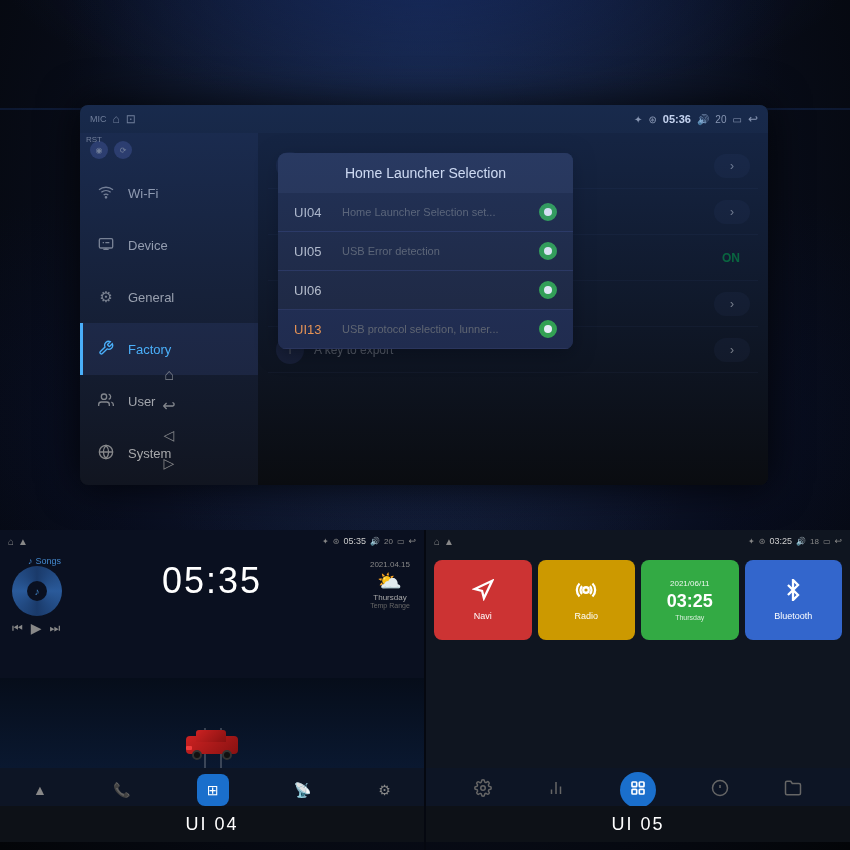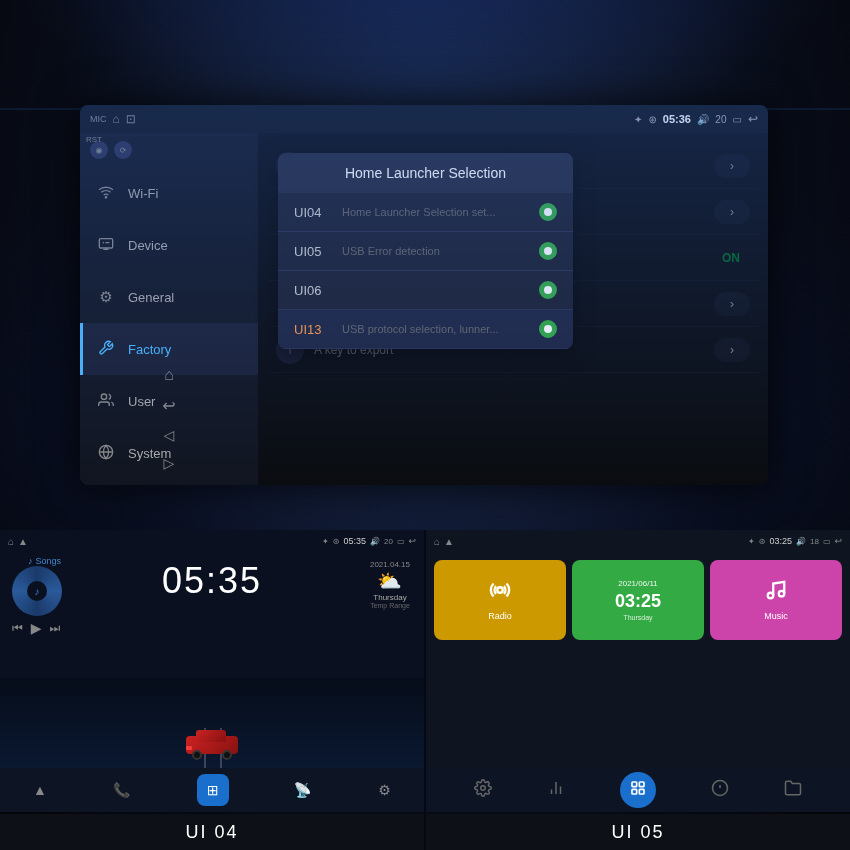--- a/index.html
+++ b/index.html
@@ -262,21 +262,21 @@
     }
 
     .bottom-screen-container {
       flex: 1;
       position: relative;
       overflow: hidden;
     }
 
     .bottom-label {
       position: absolute;
-      bottom: 0;
+      bottom: 8px;
       left: 0; right: 0;
       height: 36px;
       background: #0d1117;
       display: flex;
       align-items: center;
       justify-content: center;
       font-size: 18px;
       color: #fff;
       font-weight: 300;
       letter-spacing: 2px;
@@ -772,48 +772,54 @@
           <span style="font-size:9px;color:#ccc;">03:25</span>
           <span style="font-size:8px;color:#888;">🔊</span>
           <span style="font-size:8px;color:#888;">18</span>
           <span style="font-size:8px;color:#888;">▭</span>
           <span style="font-size:9px;color:#888;cursor:pointer;">↩</span>
         </div>
       </div>
 
       <div class="ui05-apps-grid">
 
+        <div class="app-tile navi" style="cursor:pointer;">
+          <span class="app-tile-icon">
+            <svg width="22" height="22" viewBox="0 0 24 24" fill="none" stroke="#fff" stroke-width="2.5">
+              <polygon points="3,11 22,2 13,21 11,13"></polygon>
+            </svg>
+          </span>
+          <span style="font-size:9px;color:#fff;">Navi</span>
+        </div>
 
         <div class="app-tile radio" style="cursor:pointer;">
           <span class="app-tile-icon">
             <svg width="22" height="22" viewBox="0 0 24 24" fill="none" stroke="#fff" stroke-width="2.5">
               <circle cx="12" cy="12" r="3"></circle>
               <path d="M16.24 7.76a6 6 0 0 1 0 8.49m-8.48-.01a6 6 0 0 1 0-8.49m11.31-2.82a10 10 0 0 1 0 14.14m-14.14 0a10 10 0 0 1 0-14.14"></path>
             </svg>
           </span>
           <span style="font-size:9px;color:#fff;">Radio</span>
         </div>
 
         <div class="app-tile clock-tile" style="cursor:pointer;">
           <div class="clock-tile-date">2021/06/11</div>
           <div class="clock-tile-time">03:25</div>
           <div class="clock-tile-day">Thursday</div>
         </div>
 
-        <div class="app-tile music" style="cursor:pointer;">
+
+        <div class="app-tile bluetooth-tile" style="cursor:pointer;">
           <span class="app-tile-icon">
             <svg width="22" height="22" viewBox="0 0 24 24" fill="none" stroke="#fff" stroke-width="2.5">
-              <path d="M9 18V5l12-2v13"></path>
-              <circle cx="6" cy="18" r="3"></circle>
-              <circle cx="18" cy="16" r="3"></circle>
+              <polyline points="6.5 6.5 17.5 17.5 12 23 12 1 17.5 6.5 6.5 17.5"></polyline>
             </svg>
           </span>
-          <span style="font-size:9px;color:#fff;">Music</span>
-        </div>
-
+          <span style="font-size:9px;color:#fff;">Bluetooth</span>
+        </div>
       </div>
 
       <div class="ui05-bottom-bar">
         <span style="font-size:16px;color:#888;cursor:pointer;">
           <svg width="18" height="18" viewBox="0 0 24 24" fill="none" stroke="#666" stroke-width="2">
             <circle cx="12" cy="12" r="3"></circle>
             <path d="M19.4 15a1.65 1.65 0 0 0 .33 1.82l.06.06a2 2 0 0 1-2.83 2.83l-.06-.06a1.65 1.65 0 0 0-1.82-.33 1.65 1.65 0 0 0-1 1.51V21a2 2 0 0 1-4 0v-.09A1.65 1.65 0 0 0 9 19.4a1.65 1.65 0 0 0-1.82.33l-.06.06a2 2 0 0 1-2.83-2.83l.06-.06A1.65 1.65 0 0 0 4.68 15a1.65 1.65 0 0 0-1.51-1H3a2 2 0 0 1 0-4h.09A1.65 1.65 0 0 0 4.6 9a1.65 1.65 0 0 0-.33-1.82l-.06-.06a2 2 0 0 1 2.83-2.83l.06.06A1.65 1.65 0 0 0 9 4.68a1.65 1.65 0 0 0 1-1.51V3a2 2 0 0 1 4 0v.09a1.65 1.65 0 0 0 1 1.51 1.65 1.65 0 0 0 1.82-.33l.06-.06a2 2 0 0 1 2.83 2.83l-.06.06A1.65 1.65 0 0 0 19.4 9a1.65 1.65 0 0 0 1.51 1H21a2 2 0 0 1 0 4h-.09a1.65 1.65 0 0 0-1.51 1z"></path>
           </svg>
         </span>
         <span style="cursor:pointer;">

